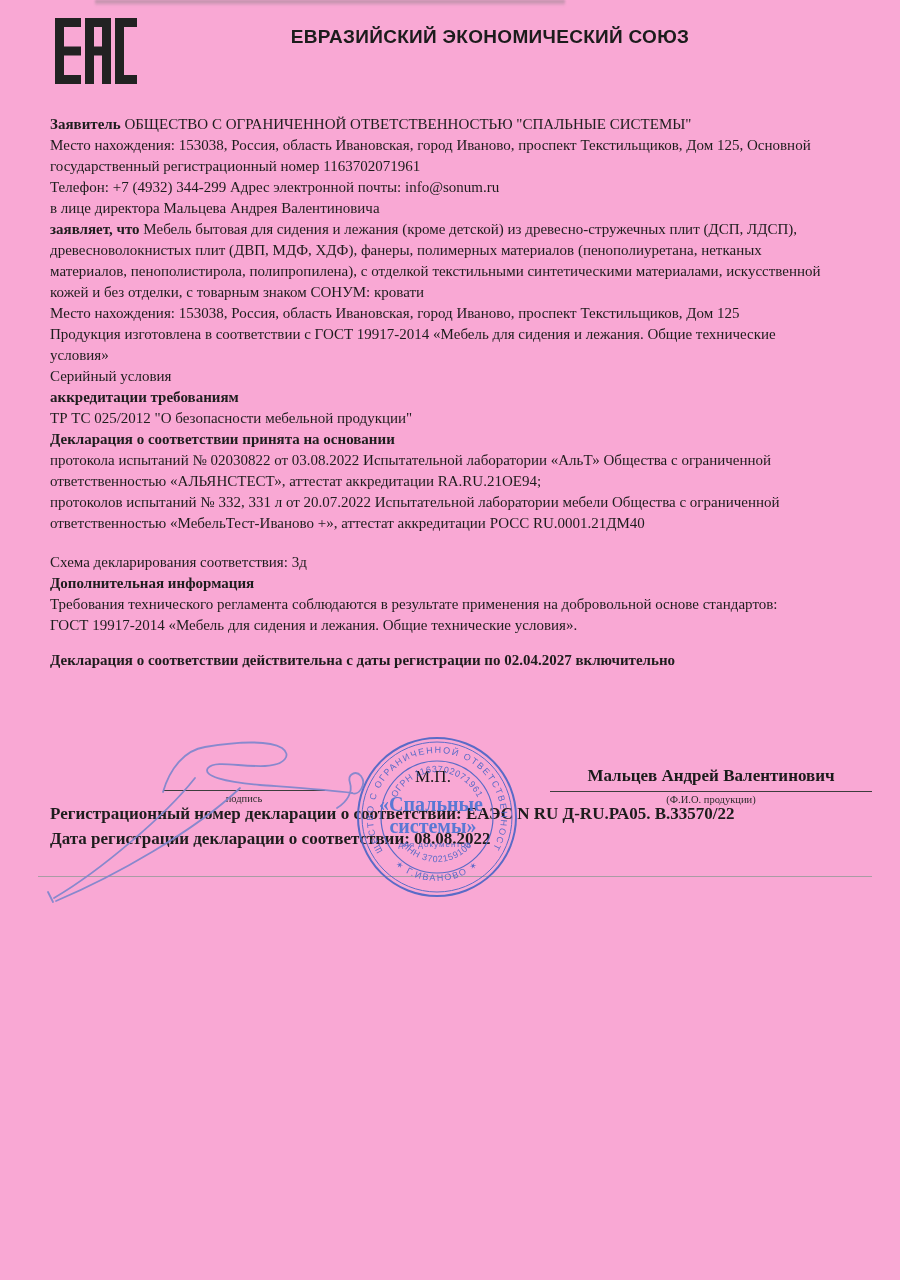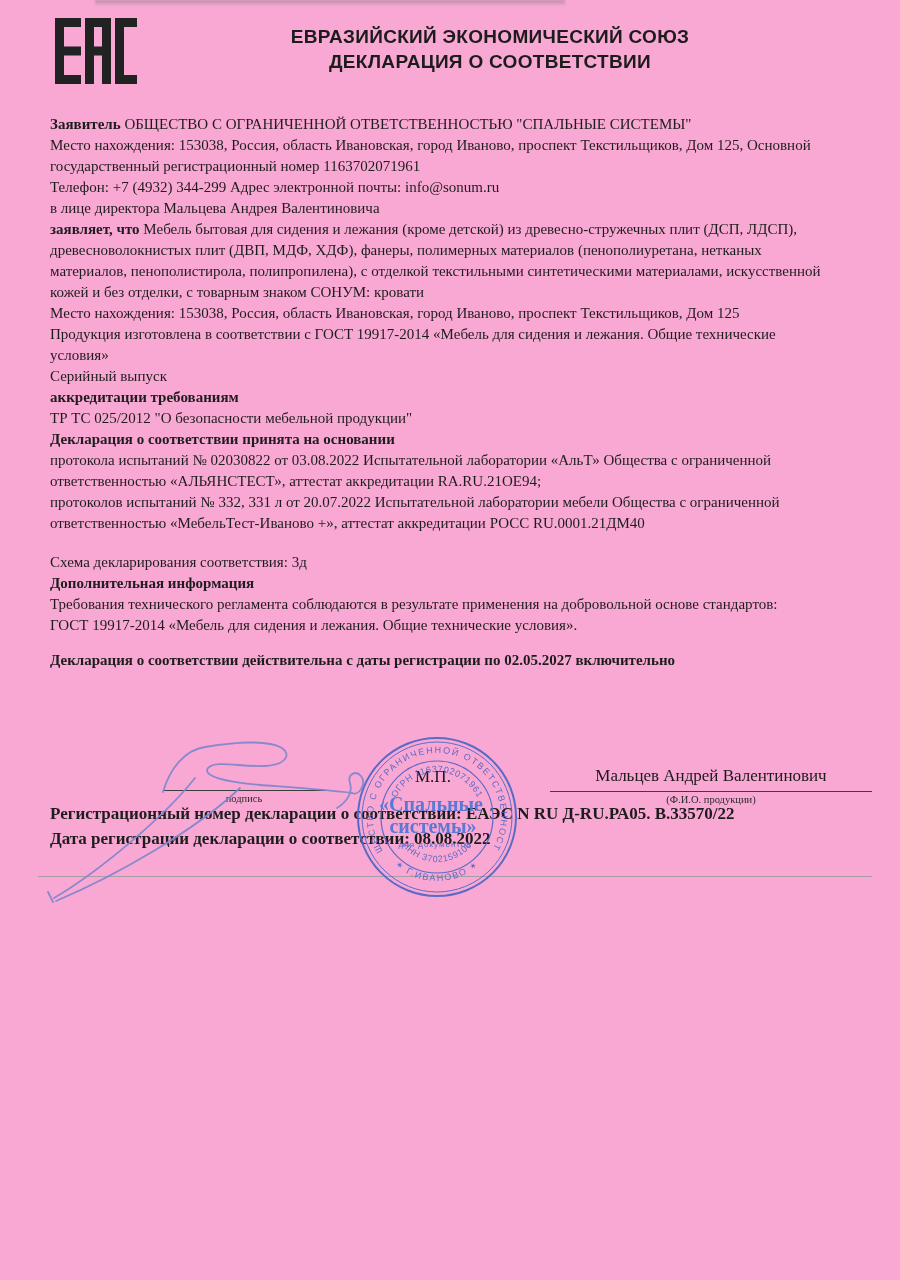--- a/index.html
+++ b/index.html
@@ -32,21 +32,21 @@
   .w800{max-width:800px;} .w790{max-width:790px;} .w770{max-width:770px;} .w760{max-width:760px;}
   .gap-md{margin-top:18px !important;}
   .gap-lg{margin-top:14px !important;}
 
   
   .sig-svg{position:absolute; left:25px; top:726px; z-index:6; pointer-events:none;}
   .sig-line{position:absolute; left:163px; top:790px; width:162px; border-top:1.5px solid #3d3d3d; z-index:2;}
   .sig-caption{position:absolute; left:163px; top:793px; width:162px; text-align:center; font-size:10.5px; color:#2a2a2a; z-index:2;}
   .mp-label{position:absolute; left:415px; top:767px; font-size:17px; color:#161616; z-index:3;}
   .stamp-svg{position:absolute; left:351px; top:731px; z-index:5; opacity:.92; pointer-events:none;}
-  .name-text{position:absolute; left:550px; top:766px; width:322px; text-align:center; font-size:17px; color:#1b1b1b; z-index:2;}
+  .name-text{position:absolute; left:550px; top:766px; width:322px; text-align:center; font-size:17px; color:#1b1b1b; z-index:2;font-weight:bold;}
   .name-line{position:absolute; left:550px; top:791px; width:322px; border-top:1.5px solid #3d3d3d; z-index:2;}
   .name-caption{position:absolute; left:550px; top:794px; width:322px; text-align:center; font-size:10.5px; color:#2a2a2a; z-index:2;}
   .reg-number{position:absolute; left:50px; top:804px; width:824px; font-size:17px; font-weight:bold; z-index:2;}
   .reg-date{position:absolute; left:50px; top:829px; width:824px; font-size:17px; font-weight:bold; z-index:2;}
   .bottom-rule{position:absolute; left:38px; top:876px; width:834px; border-top:1.4px solid #9b9b9b; opacity:.85; z-index:1;}
 
   .stamp-ring-text{font-family:"Liberation Sans", sans-serif; font-size:9px; letter-spacing:1.6px; fill:#4d66c6;}
   .stamp-ring-text-sm{font-family:"Liberation Sans", sans-serif; font-size:9px; letter-spacing:.6px; fill:#4d66c6;}
   .stamp-center{font-family:"Liberation Serif", serif; font-weight:bold; font-size:20px; fill:#4d74d4;}
   .stamp-center-sm{font-family:"Liberation Sans", sans-serif; font-size:8px; letter-spacing:1px; fill:#4d66c6;}
@@ -74,41 +74,40 @@
 
         <rect x="60" y="0" width="9" height="66"></rect>
         <rect x="60" y="0" width="22" height="9"></rect>
         <rect x="60" y="57" width="22" height="9"></rect>
       </g>
     </svg>
   </div>
 
   <div class="hdr-text">
     <div>ЕВРАЗИЙСКИЙ ЭКОНОМИЧЕСКИЙ СОЮЗ</div>
-    <div>ДЕКЛАРАЦИЯ О СООТВЕТСТВИИ</div>
   </div>
 
   <div class="body-text">
     <p class="w800"><span class="b">Заявитель </span><span>ОБЩЕСТВО С ОГРАНИЧЕННОЙ ОТВЕТСТВЕННОСТЬЮ "СПАЛЬНЫЕ СИСТЕМЫ"</span></p>
     <p class="w800"><span>Место нахождения: 153038, Россия, область Ивановская, город Иваново, проспект Текстильщиков, Дом 125, Основной государственный регистрационный номер 1163702071961</span></p>
     <p><span>Телефон: +7 (4932) 344-299 Адрес электронной почты: info@sonum.ru</span></p>
     <p><span>в лице директора Мальцева Андрея Валентиновича</span></p>
     <p class="w790"><span class="b">заявляет, что </span><span>Мебель бытовая для сидения и лежания (кроме детской) из древесно-стружечных плит (ДСП, ЛДСП), древесноволокнистых плит (ДВП, МДФ, ХДФ), фанеры, полимерных материалов (пенополиуретана, нетканых материалов, пенополистирола, полипропилена), с отделкой текстильными синтетическими материалами, искусственной кожей и без отделки, с товарным знаком СОНУМ: кровати</span></p>
     <p><span>Место нахождения: 153038, Россия, область Ивановская, город Иваново, проспект Текстильщиков, Дом 125</span></p>
     <p class="w760"><span>Продукция изготовлена в соответствии с ГОСТ 19917-2014 «Мебель для сидения и лежания. Общие технические условия»</span></p>
-    <p><span>Серийный выпуск</span></p>
+    <p><span>Серийный условия</span></p>
     <p><span class="b">аккредитации требованиям</span></p>
     <p><span>ТР ТС 025/2012 "О безопасности мебельной продукции"</span></p>
     <p><span class="b">Декларация о соответствии принята на основании</span></p>
     <p><span>протокола испытаний № 02030822 от 03.08.2022 Испытательной лаборатории «АльТ» Общества с ограниченной ответственностью «АЛЬЯНСТЕСТ», аттестат аккредитации RA.RU.21OE94;</span></p>
     <p class="w770"><span>протоколов испытаний № 332, 331 л от 20.07.2022 Испытательной лаборатории мебели Общества с ограниченной ответственностью «МебельТест-Иваново +», аттестат аккредитации РОСС RU.0001.21ДМ40</span></p>
     <p class="gap-md"><span>Схема декларирования соответствия: 3д</span></p>
     <p><span class="b">Дополнительная информация</span></p>
     <p class="w760"><span>Требования технического регламента соблюдаются в результате применения на добровольной основе стандартов: ГОСТ 19917-2014 «Мебель для сидения и лежания. Общие технические условия».</span></p>
-    <p class="gap-lg"><span class="b">Декларация о соответствии действительна с даты регистрации по 02.05.2027 включительно</span></p>
+    <p class="gap-lg"><span class="b">Декларация о соответствии действительна с даты регистрации по 02.04.2027 включительно</span></p>
   </div>
 
   <div class="sig-line"></div>
   <div class="sig-caption">подпись</div>
   <div class="mp-label">М.П.</div>
   <div class="name-text">Мальцев Андрей Валентинович</div>
   <div class="name-line"></div>
   <div class="name-caption">(Ф.И.О. продукции)</div>
   <div class="reg-number">Регистрационный номер декларации о соответствии: ЕАЭС N RU Д-RU.РА05. В.33570/22</div>
   <div class="reg-date">Дата регистрации декларации о соответствии:  08.08.2022</div>

